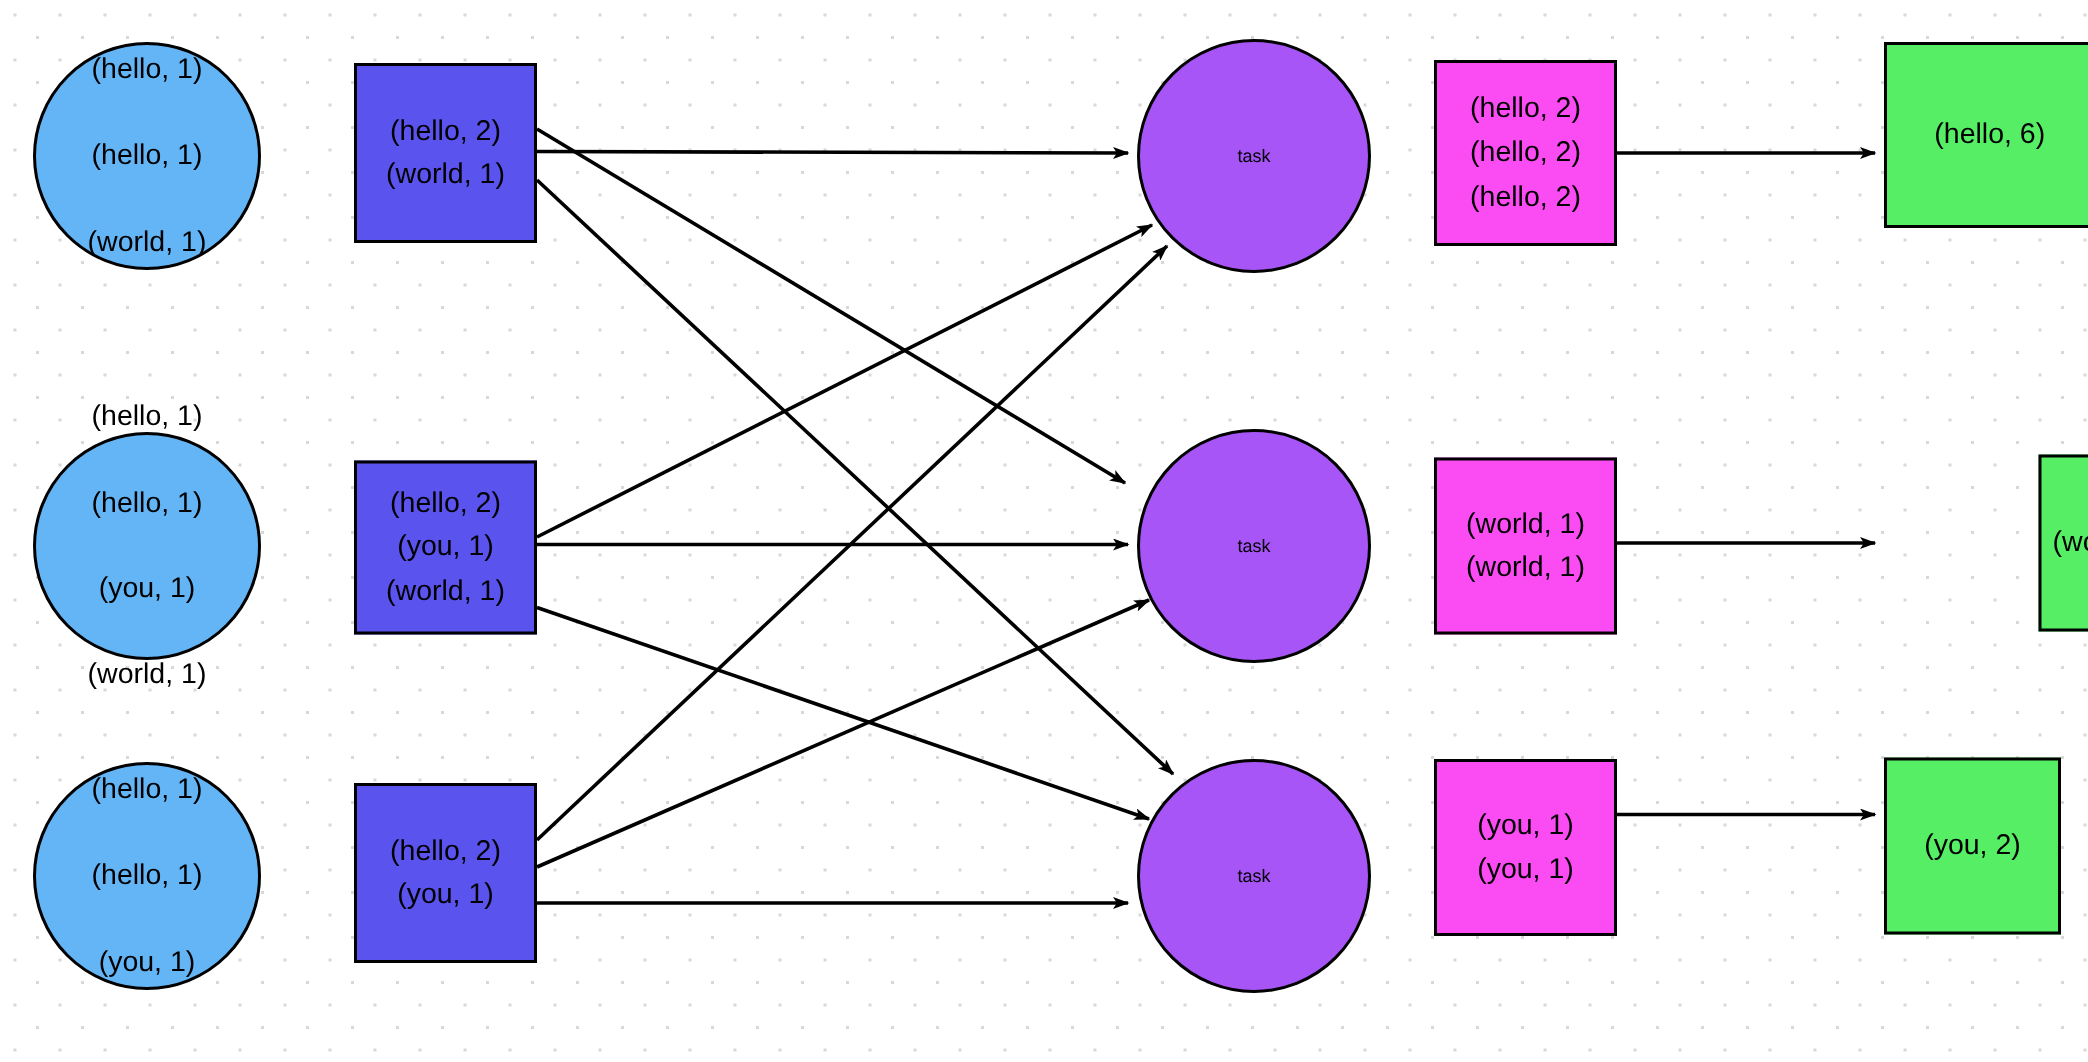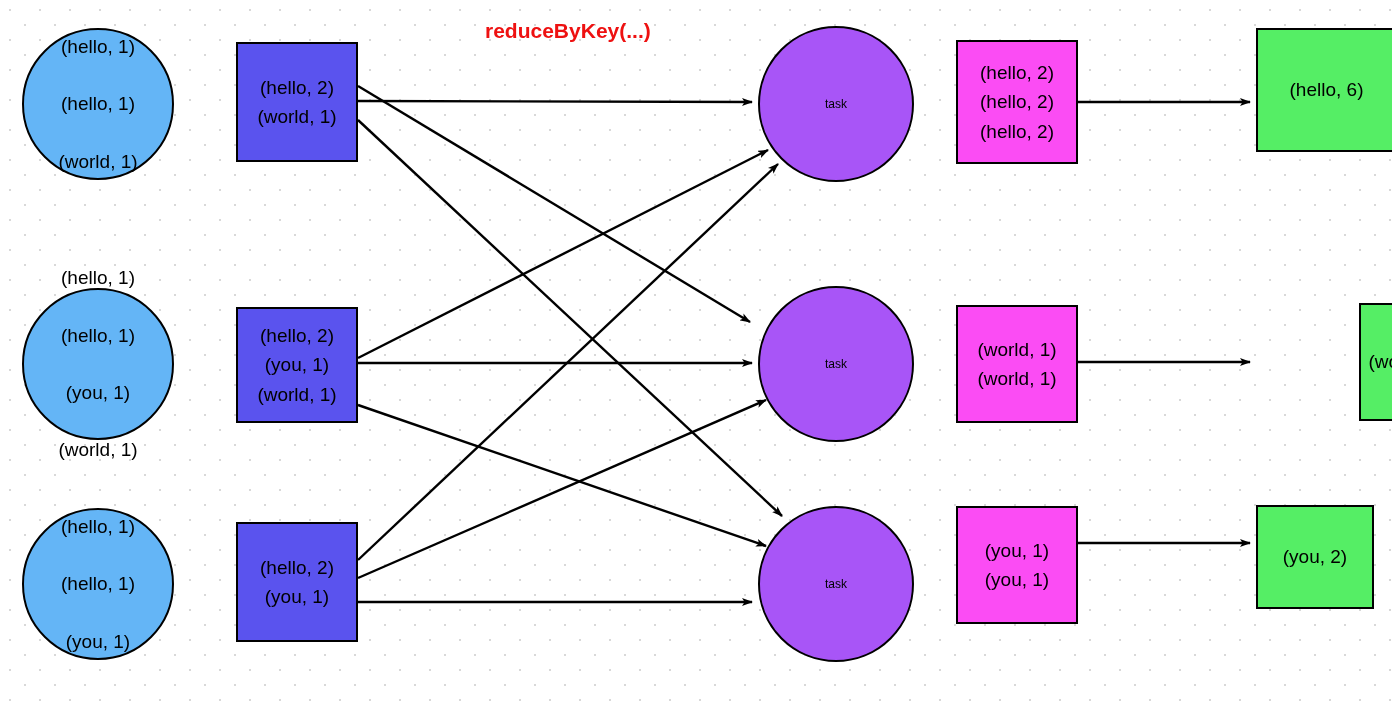--- a/index.html
+++ b/index.html
@@ -77,21 +77,20 @@
         <line x1="358" y1="578" x2="766" y2="400" stroke="#000000" stroke-width="2.4" marker-end="url(#arrowhead)"></line>
         <line x1="358" y1="602" x2="752" y2="602" stroke="#000000" stroke-width="2.4" marker-end="url(#arrowhead)"></line>
       </g>
     <g id="result-edge-group">
         <line x1="1078" y1="102" x2="1250" y2="102" stroke="#000000" stroke-width="2.4" marker-end="url(#arrowhead)"></line>
         <line x1="1078" y1="362" x2="1250" y2="362" stroke="#000000" stroke-width="2.4" marker-end="url(#arrowhead)"></line>
         <line x1="1078" y1="543" x2="1250" y2="543" stroke="#000000" stroke-width="2.4" marker-end="url(#arrowhead)"></line>
       </g>
   </svg>
 
-  <div id="diagram-title" style="left: 485px; top: 19px; color: rgb(238, 17, 17);">reduceByKey(...)</div>
 
   <div id="node-layer">
       <div class="node input-circle circle-node" style="left: 22px; top: 28px; width: 152px; height: 152px;">
         <span class="line">(hello, 1)</span>
         <span class="line">(hello, 1)</span>
         <span class="line">(world, 1)</span>
       </div>
       <div class="node input-circle circle-node" style="left: 22px; top: 288px; width: 152px; height: 152px;">
         <span class="line">(hello, 1)</span>
         <span class="line">(hello, 1)</span>
@@ -137,18 +136,18 @@
       <div class="node shuffle-box" style="left: 956px; top: 506px; width: 122px; height: 118px;">
         <span class="line">(you, 1)</span>
         <span class="line">(you, 1)</span>
       </div>
       <div class="node result-box" style="left: 1256px; top: 28px; width: 141px; height: 124px;">
         <span class="line">(hello, 6)</span>
       </div>
       <div class="node result-box" style="left: 1329px; top: 303px; width: 98px; height: 118px; margin-left: 30px;">
         <span class="line">(world, 2)</span>
       </div>
-      <div class="node result-box" style="left: 1256px; top: 505px; width: 118px; height: 104px;">
+      <div class="node result-box" style="left: 1256px; top: 505px; width: 118px; height: 118px;">
         <span class="line">(you, 2)</span>
       </div>
     </div>
 
 </div>
 
 </body></html>

